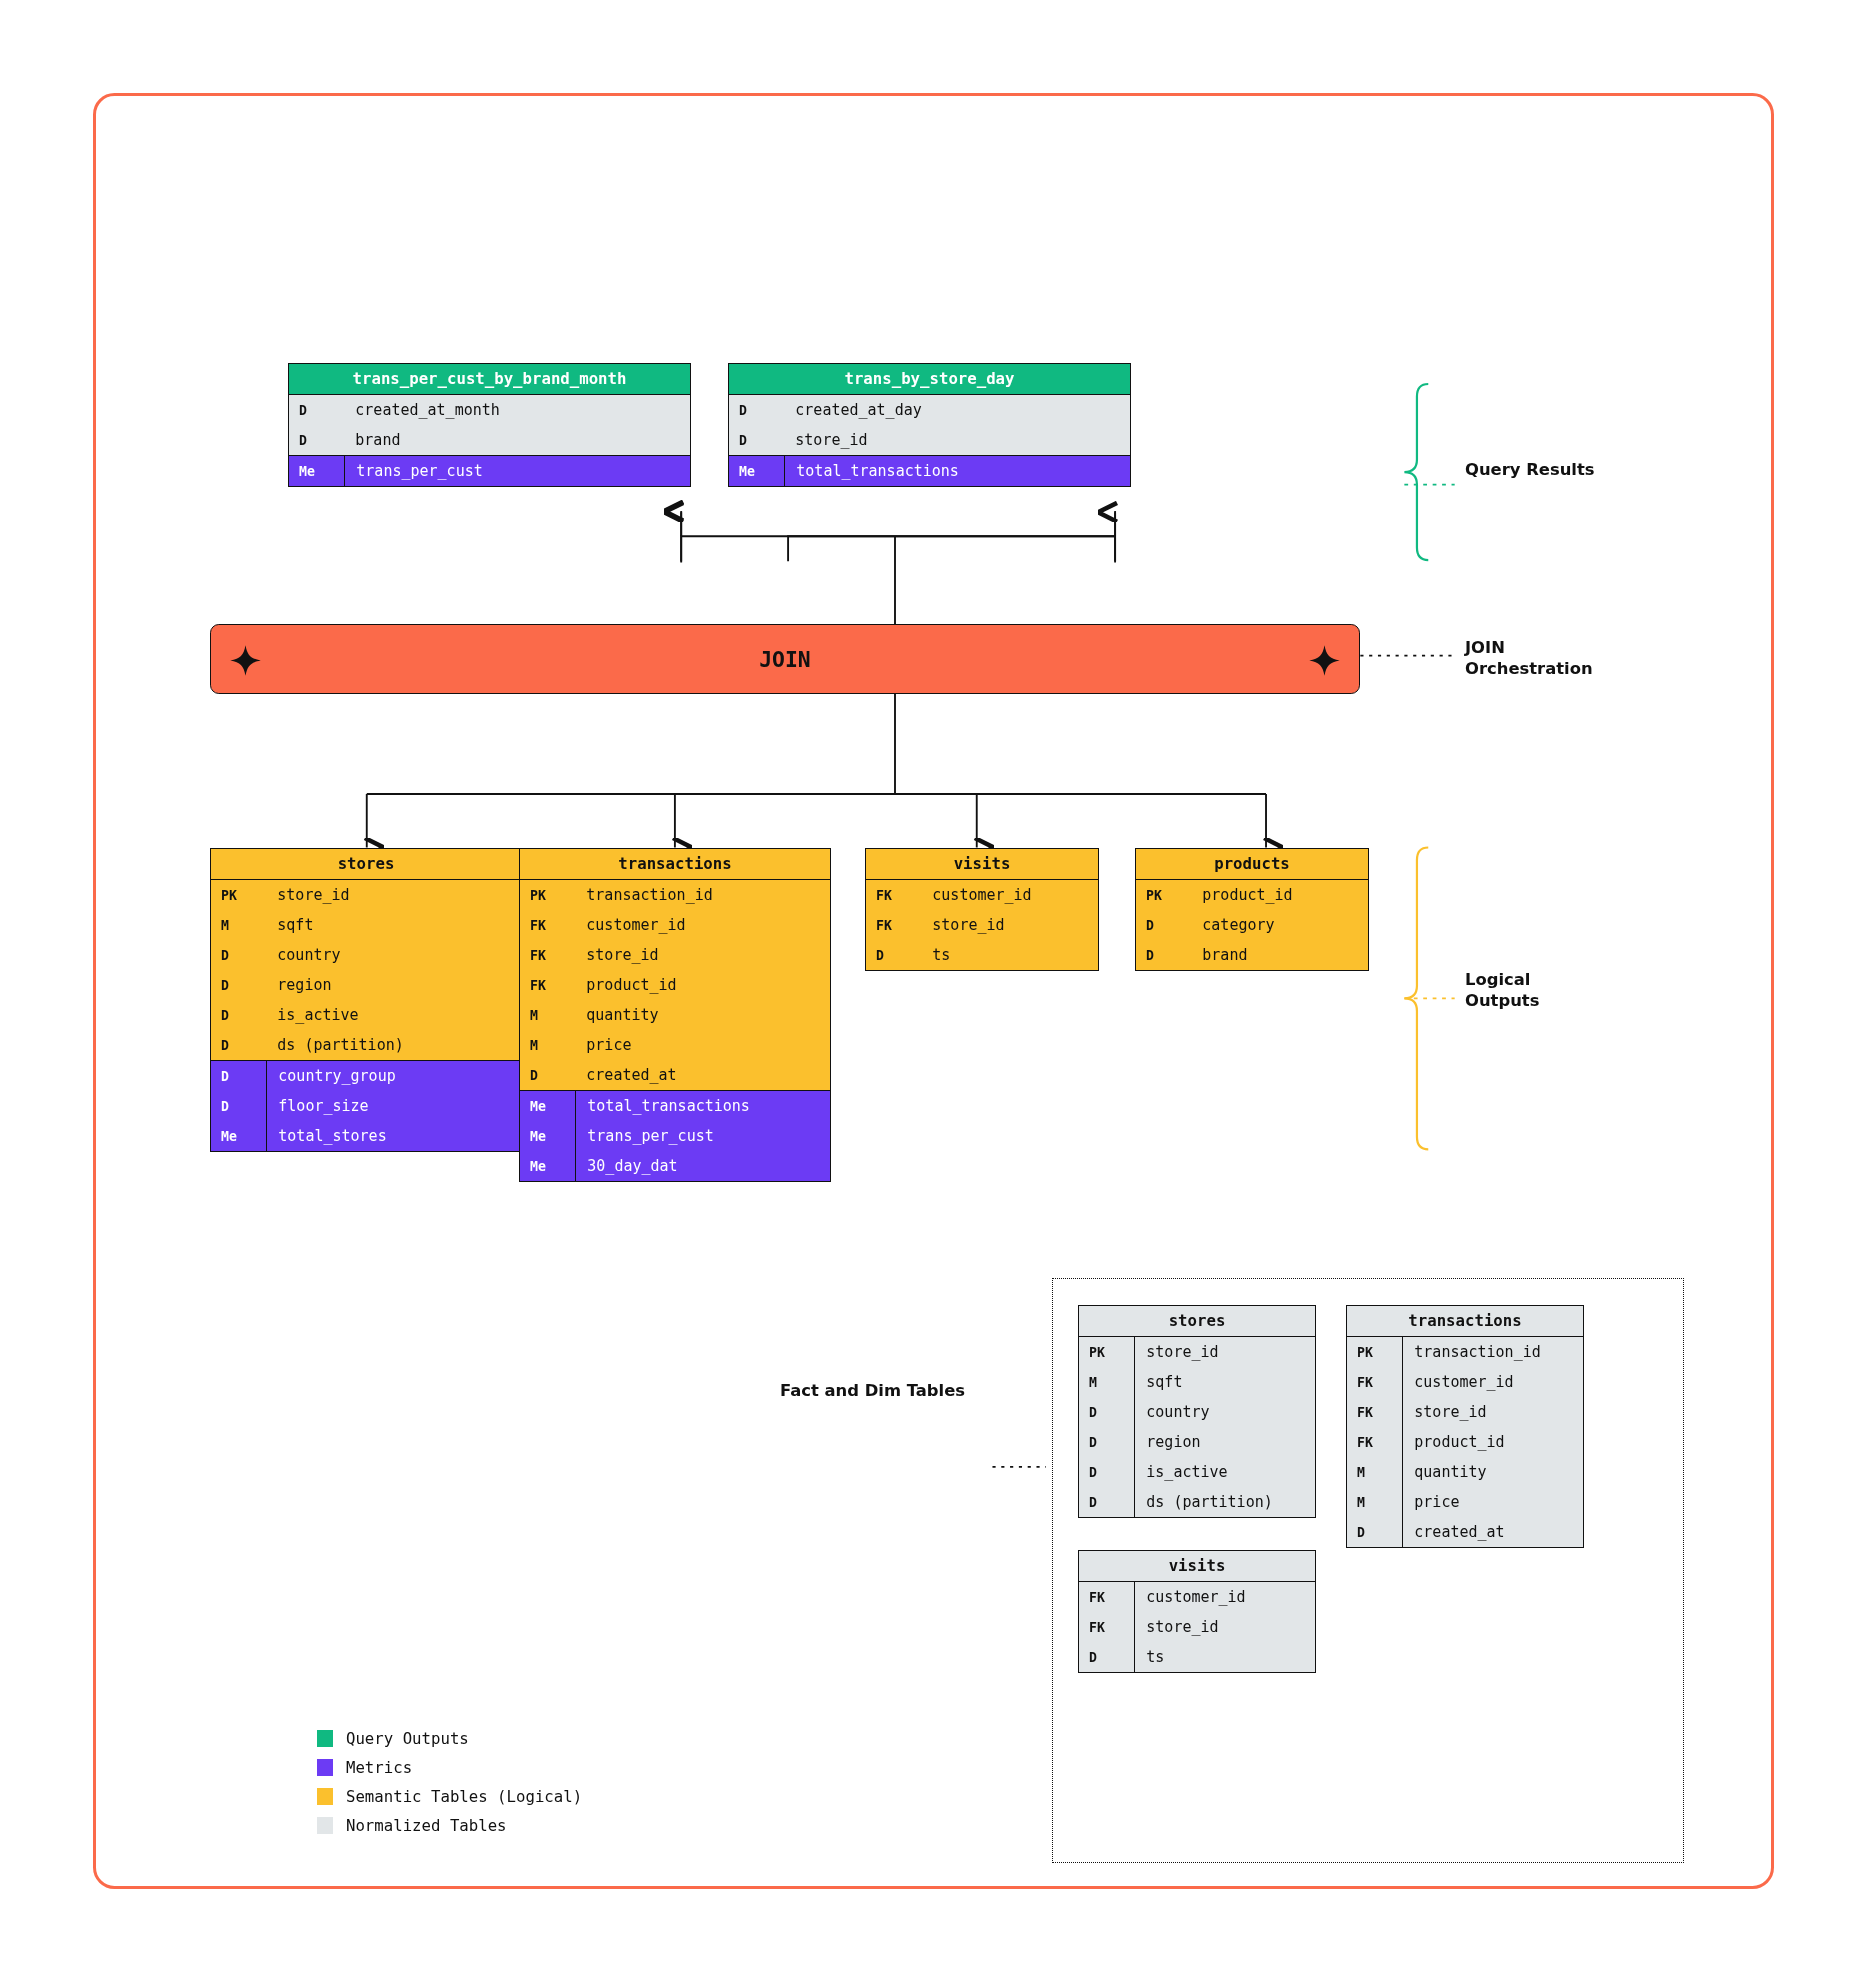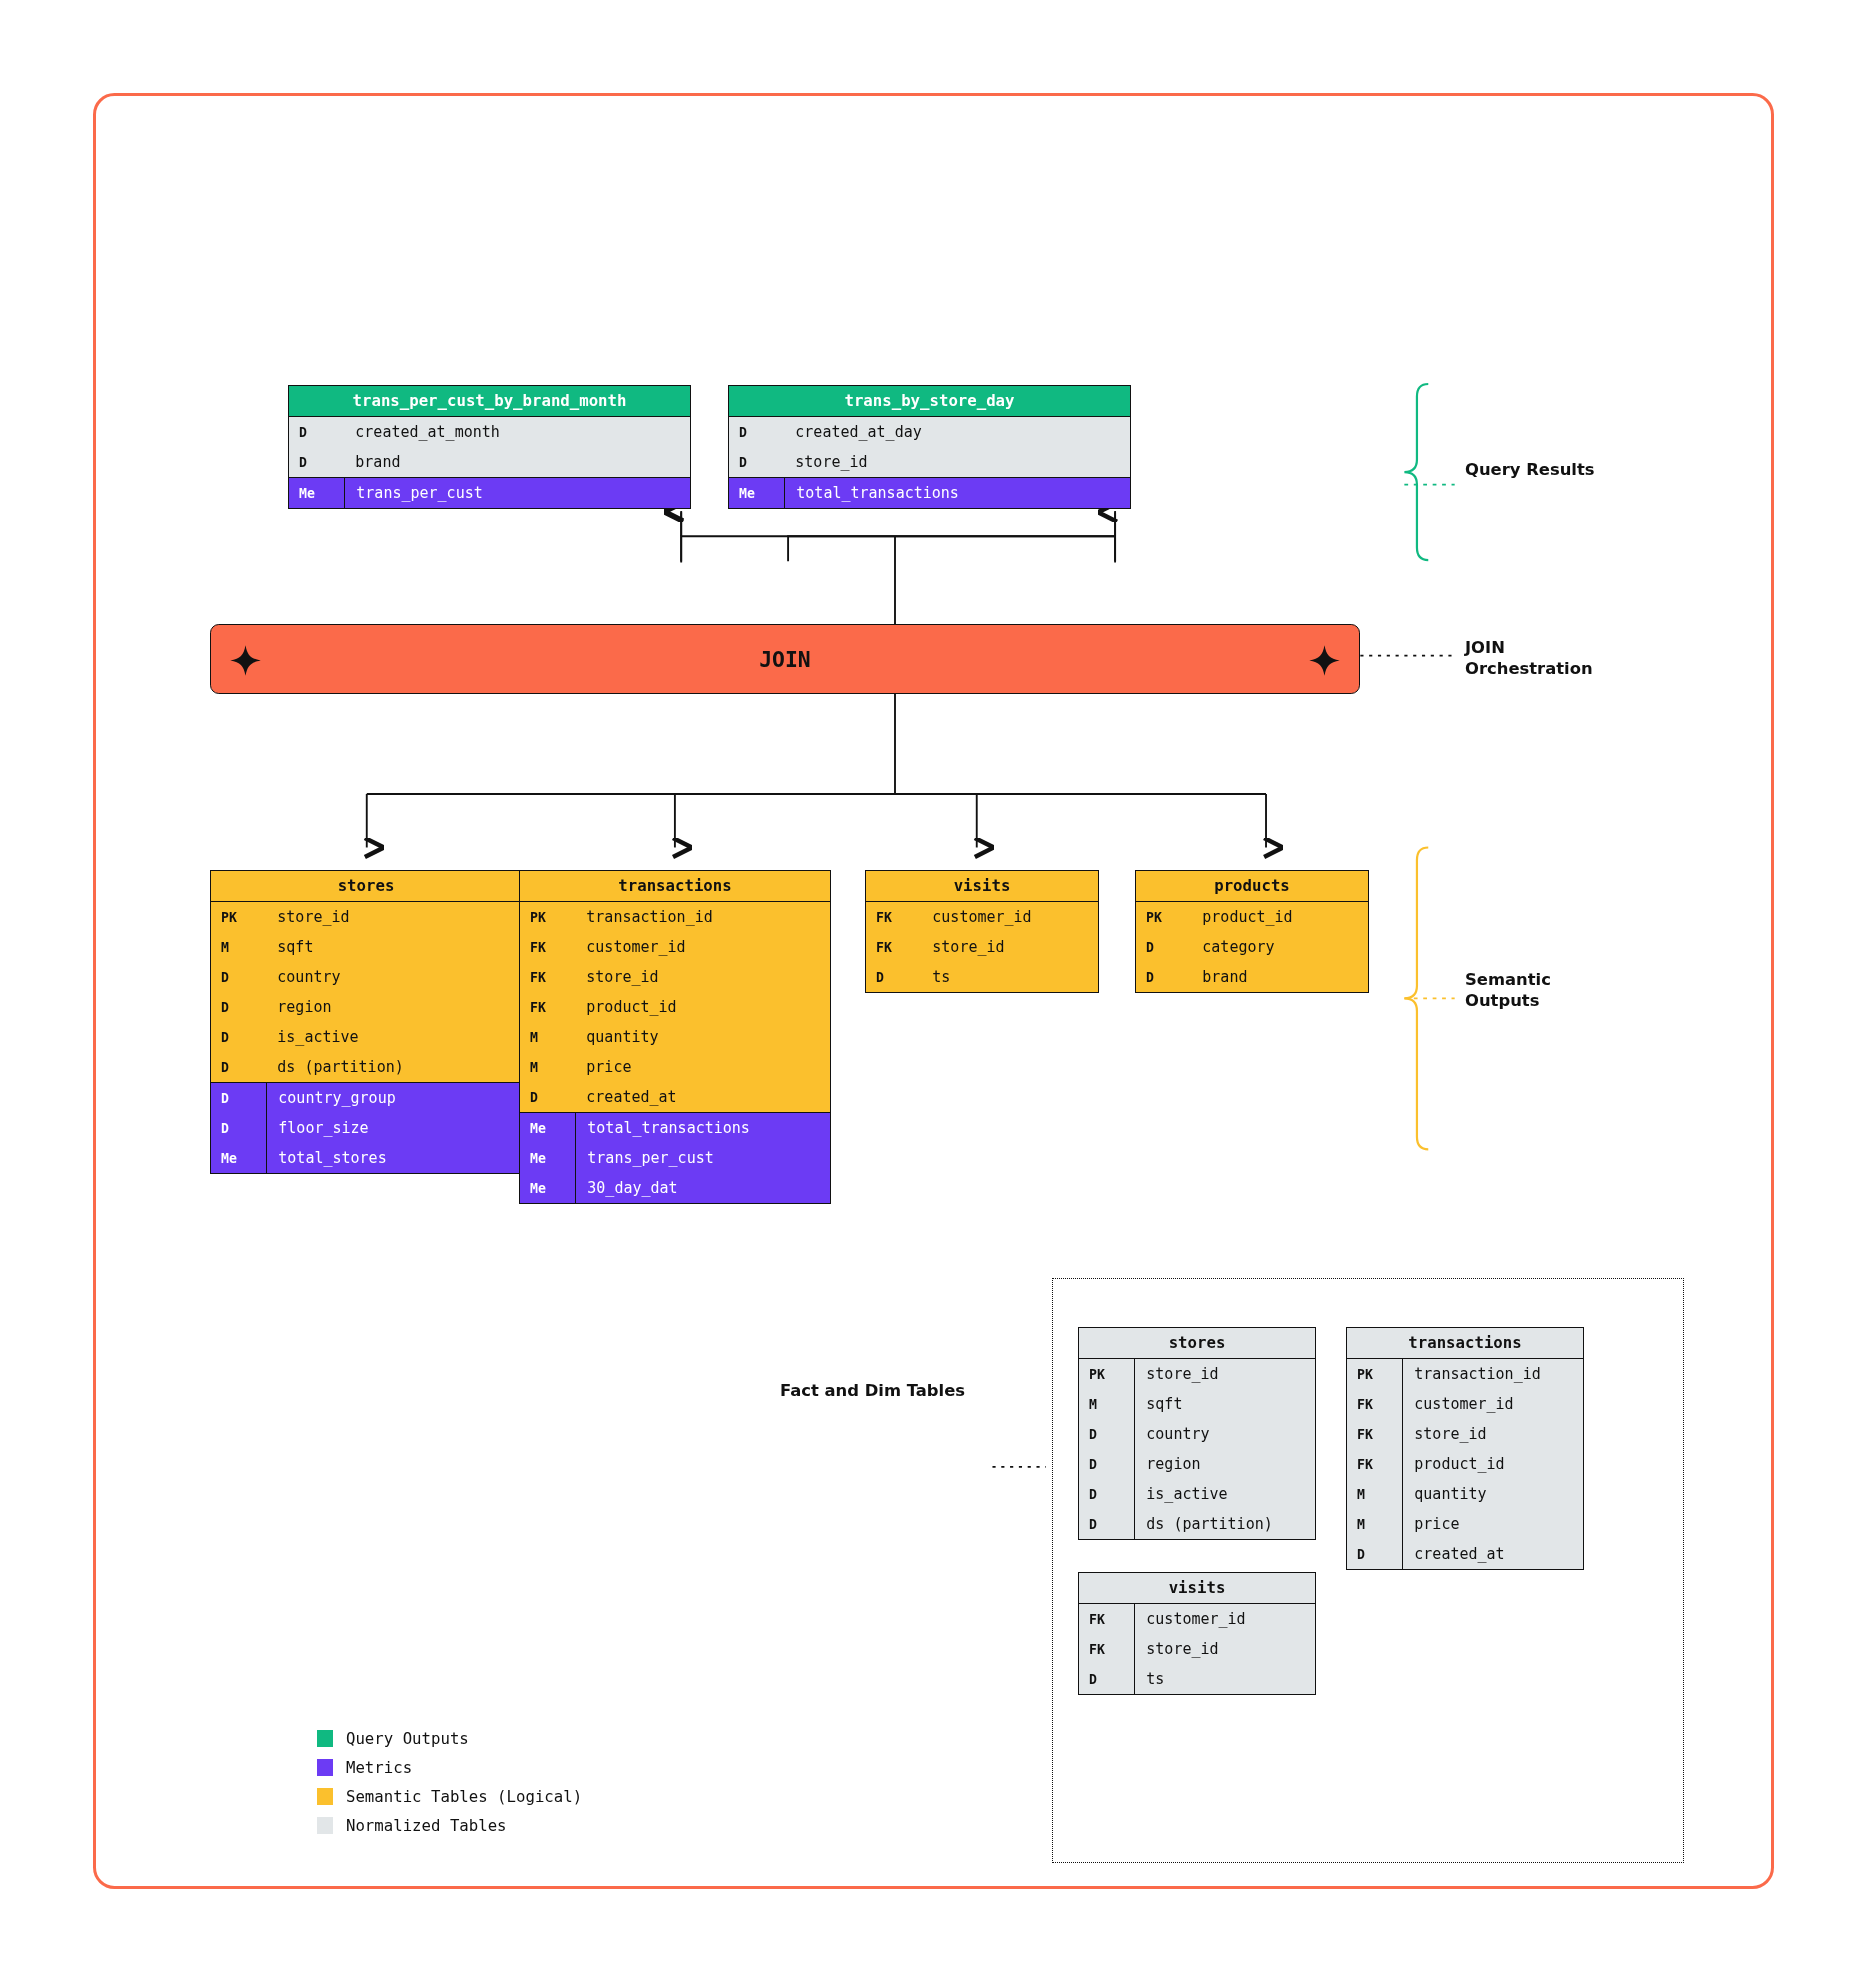--- a/index.html
+++ b/index.html
@@ -53,21 +53,20 @@
     top: 50%;
     transform: translateY(-50%);
     width: 45px;
     height: 45px;
   }
 
   
   .tbl {
     position: absolute;
     box-sizing: border-box;
-    margin-top: 22px;
   }
   .tbl .hdr {
     box-sizing: border-box;
     border: 1.9px solid #111111;
     font-family: "DejaVu Sans Mono", monospace;
     font-weight: bold;
     font-size: 15.7px;
     text-align: center;
     color: #111111;
     padding: 7px 3.8px 7.5px 3.8px;
@@ -374,21 +373,21 @@
         <span class="k">D</span>
         <span class="v">category</span>
       </div>
     <div class="row amber-body lastrow">
         <span class="k">D</span>
         <span class="v">brand</span>
       </div>
   </div>
 
   <div class="annot" style="left:1369px; top:874px;">
-    <div>Semantic</div>
+    <div>Logical</div>
     <div>Outputs</div>
   </div>
 
   <div class="dashed-box" style="left:956px; top:1182px; width:632px; height:585px;"></div>
 
   <div class="annot" style="left:684px; top:1285px;">
     <span>Fact and Dim Tables</span>
   </div>
 
   <div class="tbl" style="left:982px; top:1209px; width:238px;">

